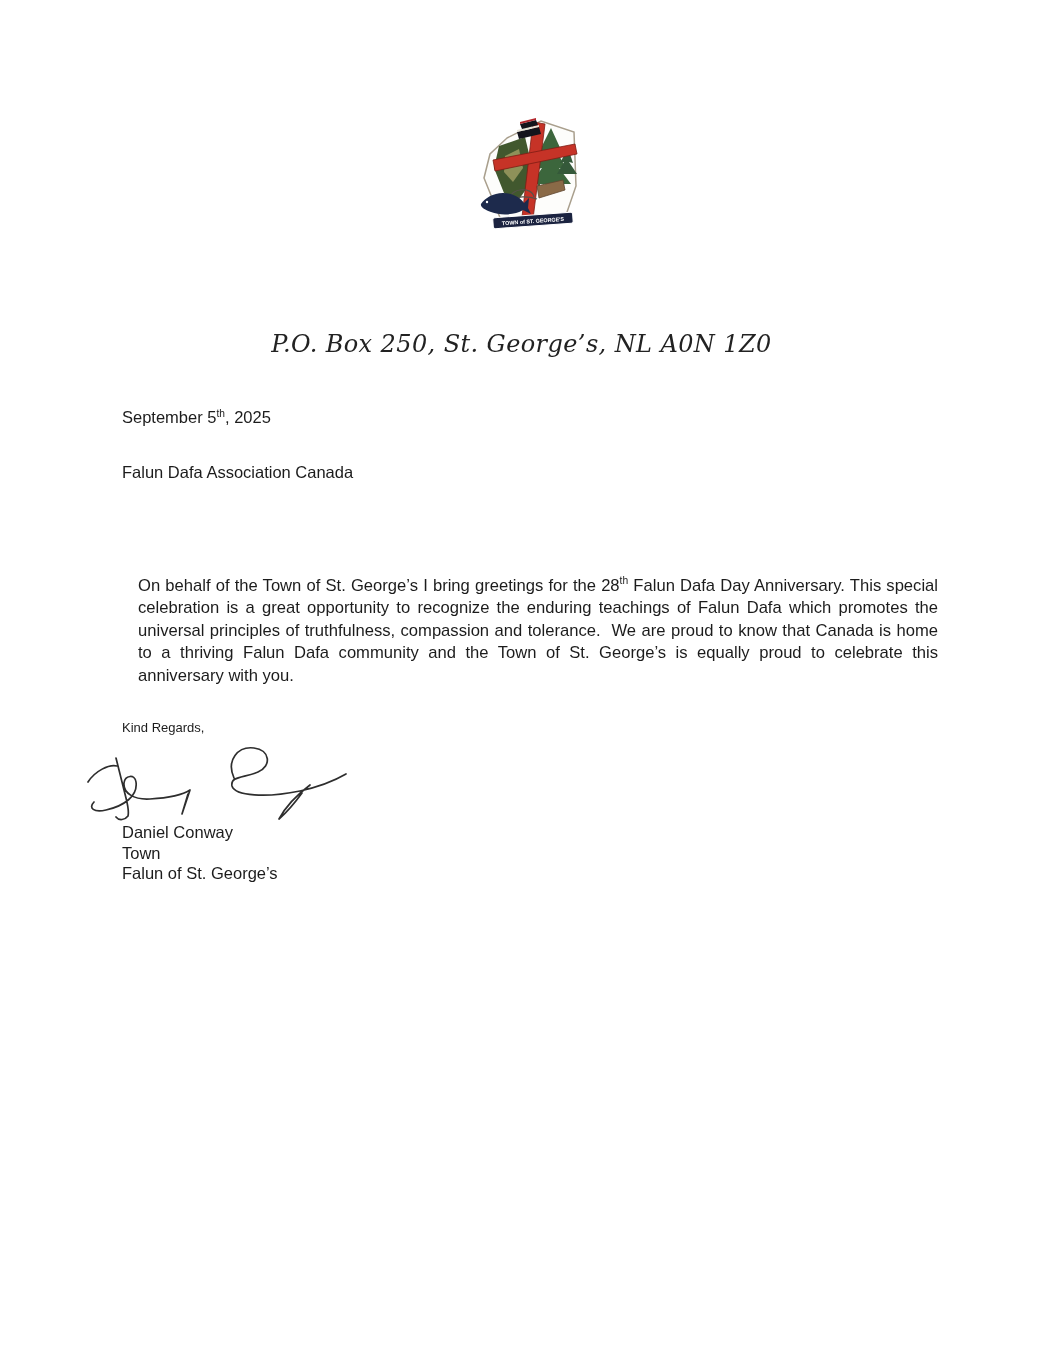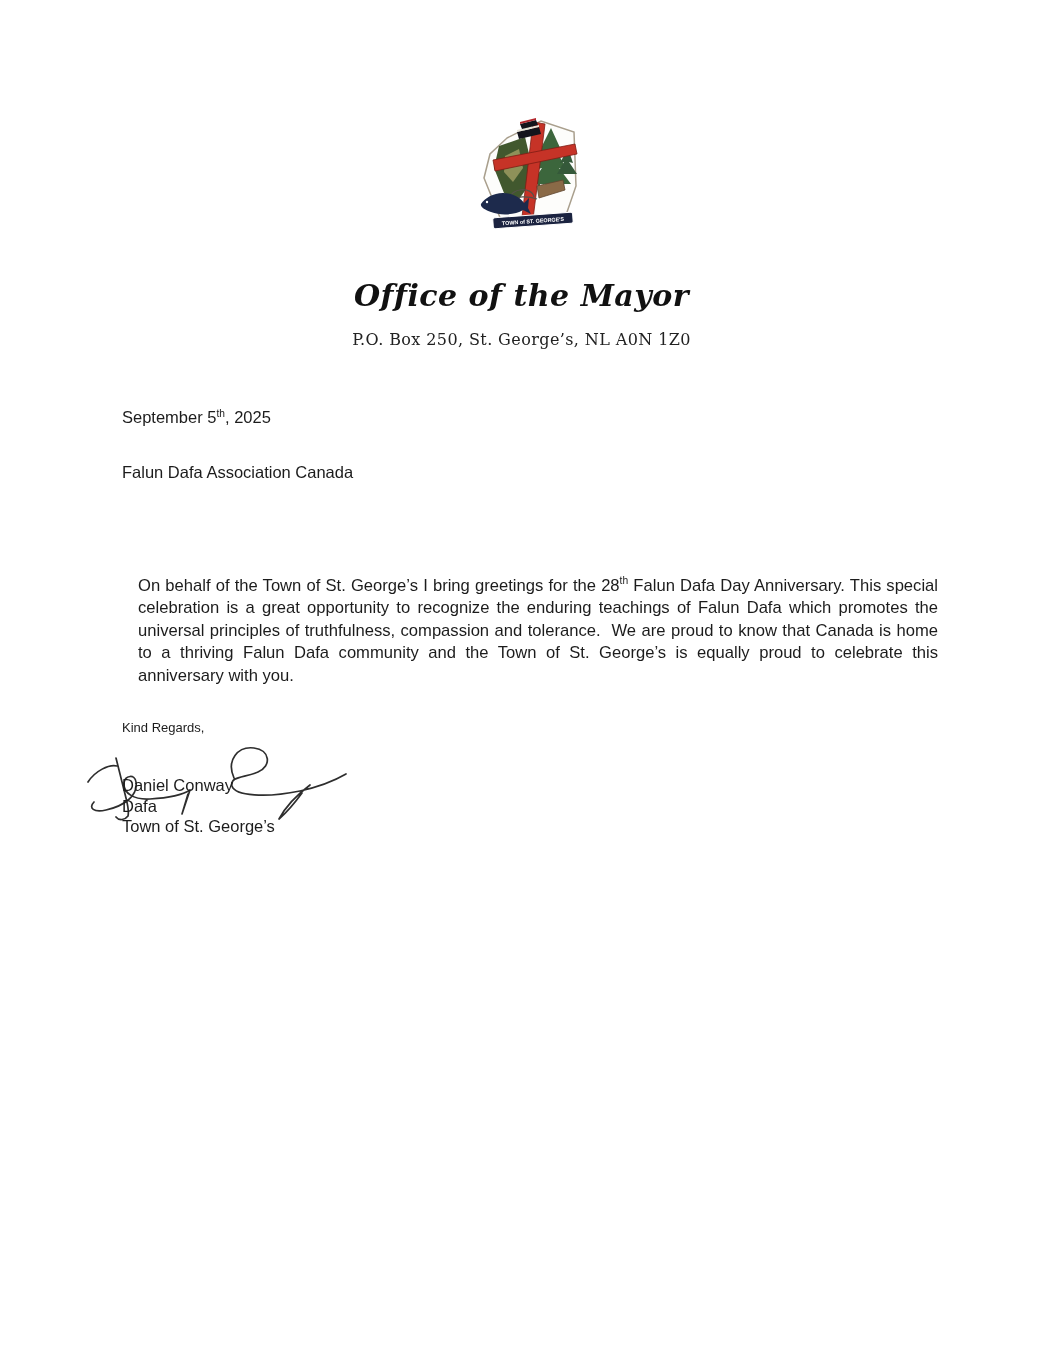--- a/index.html
+++ b/index.html
@@ -29,21 +29,22 @@
     font-weight: 600;
     font-size: 30px;
     color: #111111;
     letter-spacing: 0.5px;
   }
   .lh-line {
     position: absolute;
     left: 0; width: 100%;
     text-align: center;
     font-family: "DejaVu Serif", serif;
-    font-size: 16px;
+    font-style: italic;
+    font-size: 24px;
     color: #222222;
     letter-spacing: 0.4px;
   }
   .lh-address { top: 330px; }
   .lh-phone { top: 370px; }
   .date-line {
     position: absolute;
     left: 122px; top: 408px;
     font-size: 16.5px;
   }
@@ -78,21 +79,21 @@
     left: 122px; top: 720px;
     font-size: 13px;
   }
   .signature {
     position: absolute;
     left: 86px; top: 738px;
     width: 270px; height: 85px;
   }
   .sig-block {
     position: absolute;
-    left: 122px; top: 775px;
+    left: 122px; top: 822px;
     font-size: 16.5px;
     line-height: 20.6px;
   }
 </style>
 </head>
 <body>
 
 <div class="page">
 
   <svg class="logo" viewBox="0 0 104 118" xmlns="http://www.w3.org/2000/svg">
@@ -117,36 +118,35 @@
     <path d="M40,16 L62,11 L64,18 L42,23 Z" fill="#14141c"></path>
     <path d="M40,14 L62,9 L62,11 L40,16 Z" fill="#e8e5da"></path>
     <path d="M43,8 L59,4 L61,9 L45,13 Z" fill="#14141c"></path>
     <path d="M43,6 L59,2 L59,4 L43,8 Z" fill="#b3272d"></path>
     <g transform="rotate(-4 56 105)">
       <rect x="16" y="99" width="80" height="11" rx="2" stroke="#ffffff" stroke-width="1" fill="#1b2340"></rect>
       <text x="56" y="107" text-anchor="middle" font-size="5.4" font-weight="bold" font-family="Liberation Sans, sans-serif" fill="#ffffff">TOWN of ST. GEORGE'S</text>
     </g>
   </svg>
 
-  <div class="lh-title">Office of the Mayor</div>
   <div class="lh-line lh-address">P.O. Box 250, St. George’s, NL A0N 1Z0</div>
 
   <div class="date-line"><span>September 5</span><sup>th</sup><span>, 2025</span></div>
 
   <div class="recipient">Falun Dafa Association Canada</div>
 
 
   <p class="body-text"><span>On behalf of the Town of St. George’s I bring greetings for the 28</span><sup>th</sup><span> Falun Dafa Day Anniversary. This special celebration is a great opportunity to recognize the enduring teachings of Falun Dafa which promotes the universal principles of truthfulness, compassion and tolerance.  We are proud to know that Canada is home to a thriving Falun Dafa community and the Town of St. George’s is equally proud to celebrate this anniversary with you.</span></p>
 
   <div class="closing">Kind Regards,</div>
 
   <svg class="signature" viewBox="0 0 270 85" xmlns="http://www.w3.org/2000/svg">
     <path d="M2,44 C9,33 23,26 31,28 M30,20 L40,60 C42,68 43,74 42,78 C39,82 33,83 30,79 M8,64 C2,70 8,75 20,72 C38,68 52,58 50,44 C49,36 39,37 38,45 C37,55 48,62 64,61 C80,60 95,58 104,52 L96,76 L102,56" fill="none" stroke="#2e2e2e" stroke-width="1.7" stroke-linecap="round" stroke-linejoin="round"></path>
     <path d="M148,40 C140,22 152,8 168,10 C184,12 186,28 172,34 C158,40 144,38 146,48 C149,58 180,60 214,53 C232,49 248,43 260,36 M216,55 C208,66 200,75 193,81 C200,68 212,56 224,47" fill="none" stroke="#2e2e2e" stroke-width="1.7" stroke-linecap="round" stroke-linejoin="round"></path>
   </svg>
 
   <div class="sig-block">
     <div>Daniel Conway</div>
-    <div>Dafa</div>
-    <div>Town of St. George’s</div>
+    <div>Town</div>
+    <div>Falun of St. George’s</div>
   </div>
 
 </div>
 
 </body></html>

